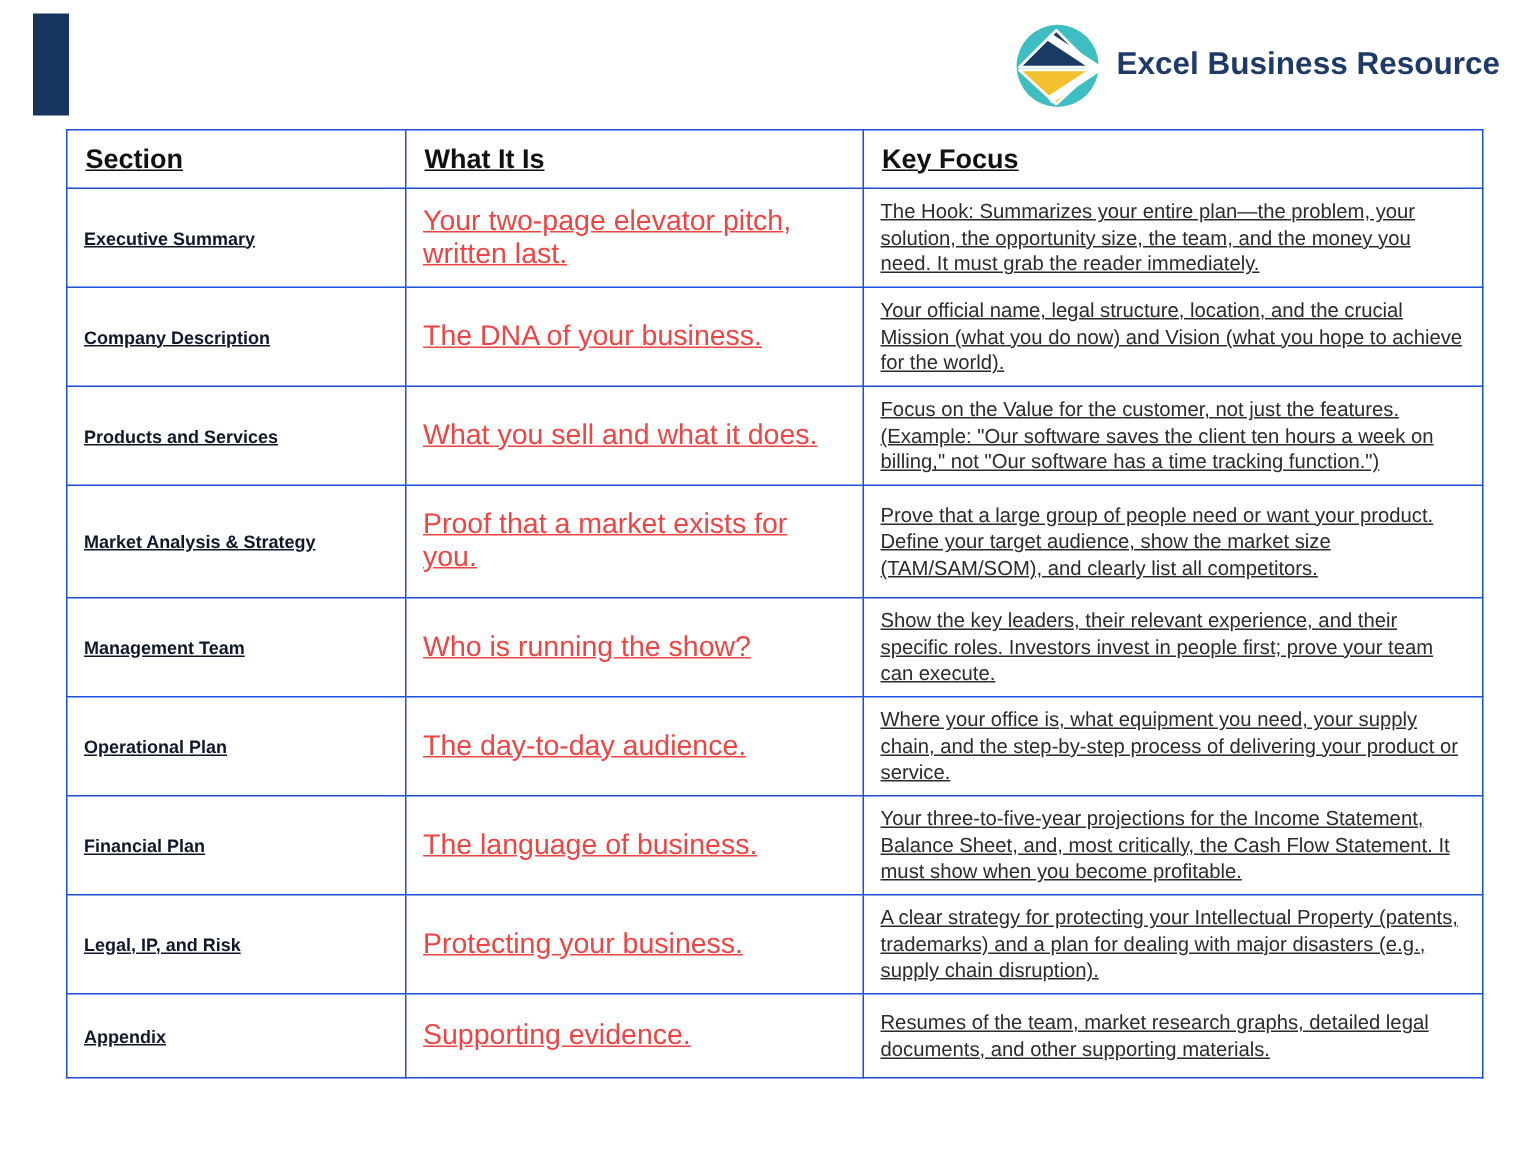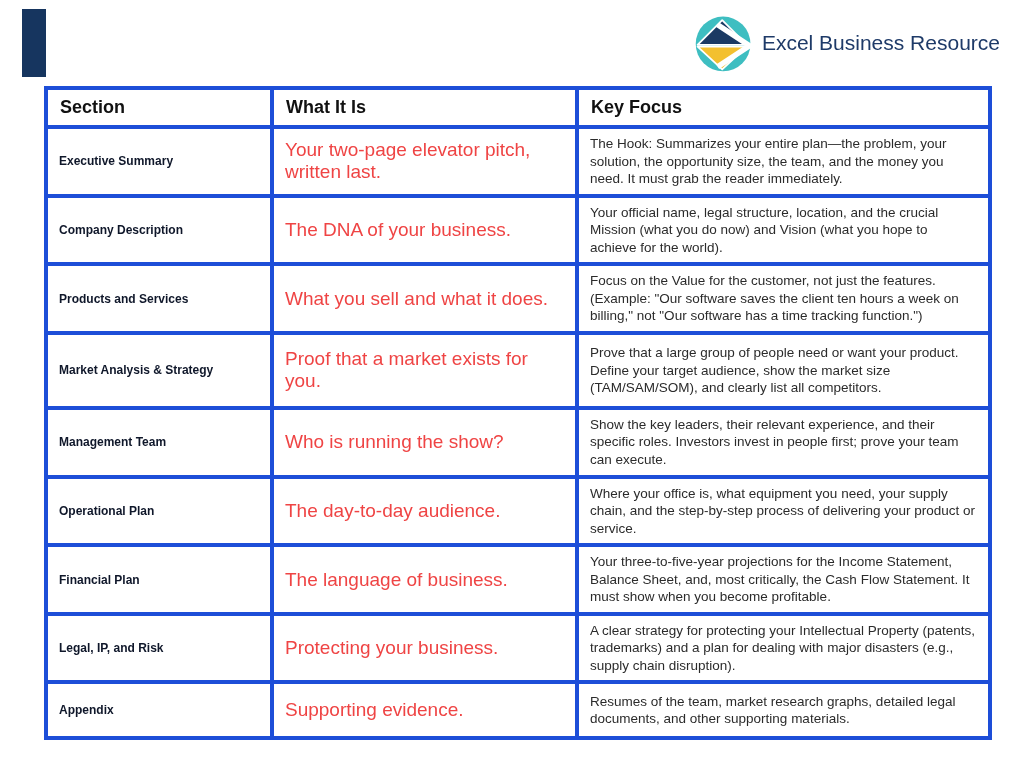--- a/index.html
+++ b/index.html
@@ -15,30 +15,30 @@
     position:absolute; top:8px; left:22px; right:24px; height:70px;
     display:flex; justify-content:space-between; align-items:center;
   }
   .title-wrap { display:flex; align-items:center; height:68px; }
   .accent-bar { width:24px; height:68px; background:#16355F; flex:0 0 auto; }
   .page-title {
     margin:0 0 0 13px; font-size:23px; font-weight:bold;
     color:#1b1b1b; letter-spacing:0.4px; white-space:nowrap;
   }
   .logo { display:flex; align-items:center; gap:7px; }
-  .logo-text { font-size:21px; font-weight:normal; color:#1E3A68; white-space:nowrap; }
+  .logo-text { font-size:21px; font-weight:bold; color:#1E3A68; white-space:nowrap; }
 
   
   .bp-table {
     position:absolute; top:86px; left:44px; width:944px;
     border-collapse:collapse; table-layout:fixed;
   }
   .bp-table th, .bp-table td {
-    border:4px solid #1d4ed8; text-align:left; vertical-align:middle;
-    box-sizing:border-box; padding:6px 11px;
+    border:1px solid #1d4ed8; text-align:left; vertical-align:middle;
+    box-sizing:border-box; padding:6px 11px;text-decoration:underline;
   }
   .bp-table thead tr { height:39px; }
   .bp-table th { font-size:18px; font-weight:bold; color:#111111; padding:6px 12px; }
   .bp-table tbody tr { height:66px; }
   .bp-table tbody tr:nth-child(4) { height:75px; }
   .bp-table tbody tr:nth-child(9) { height:56px; }
   td.col-section { font-size:12px; font-weight:bold; color:#0f172a; }
   td.col-what    { font-size:19px;   color:#ef4444; }
   td.col-focus   { font-size:13.5px; color:#2b2b2b; line-height:1.3; }
 

